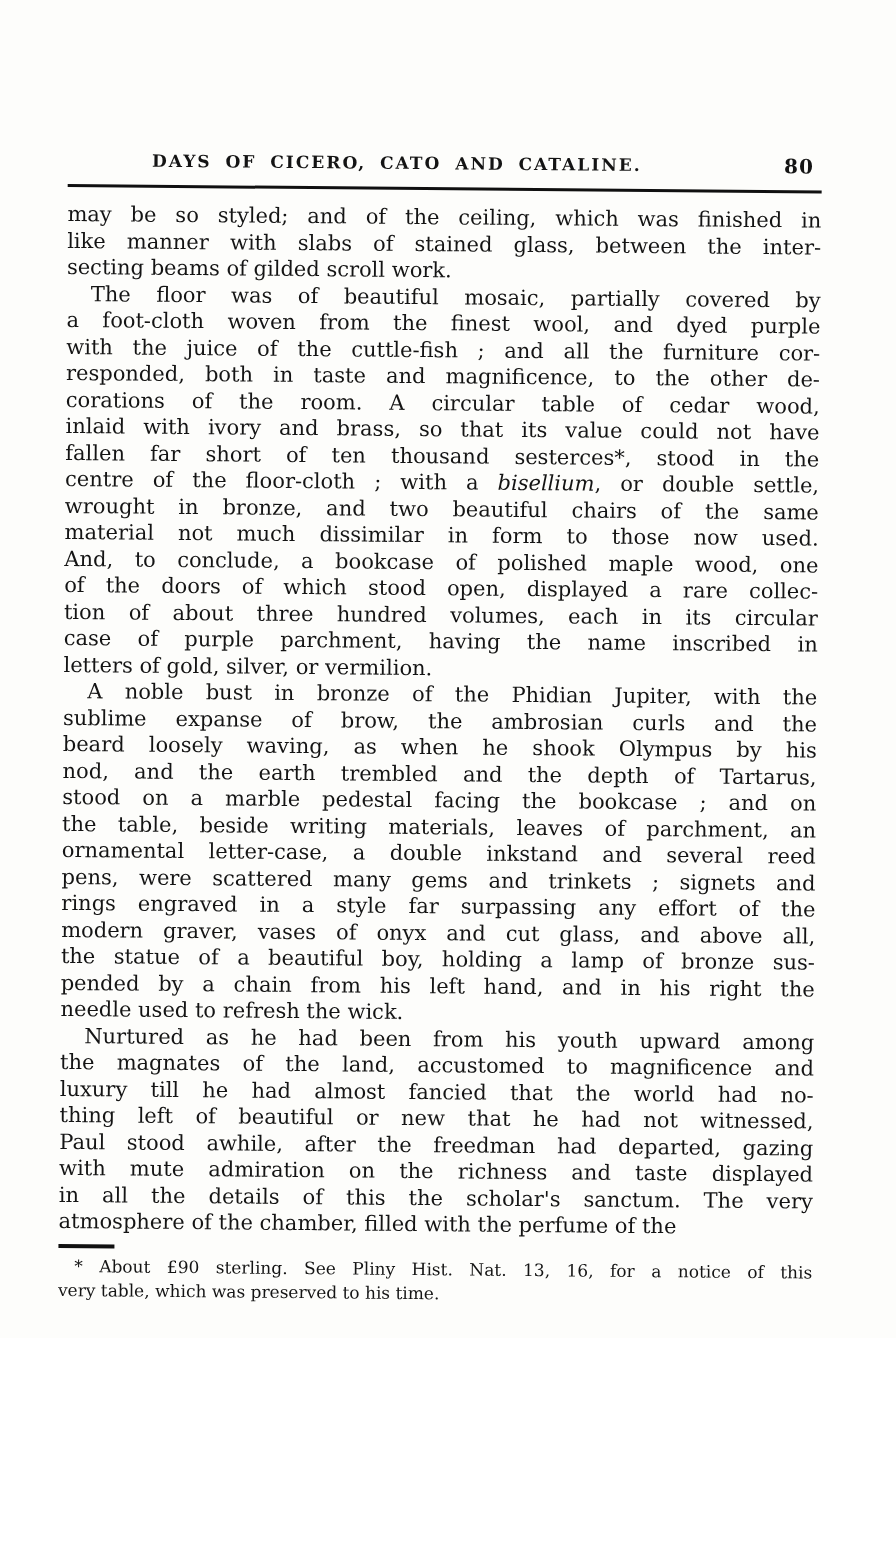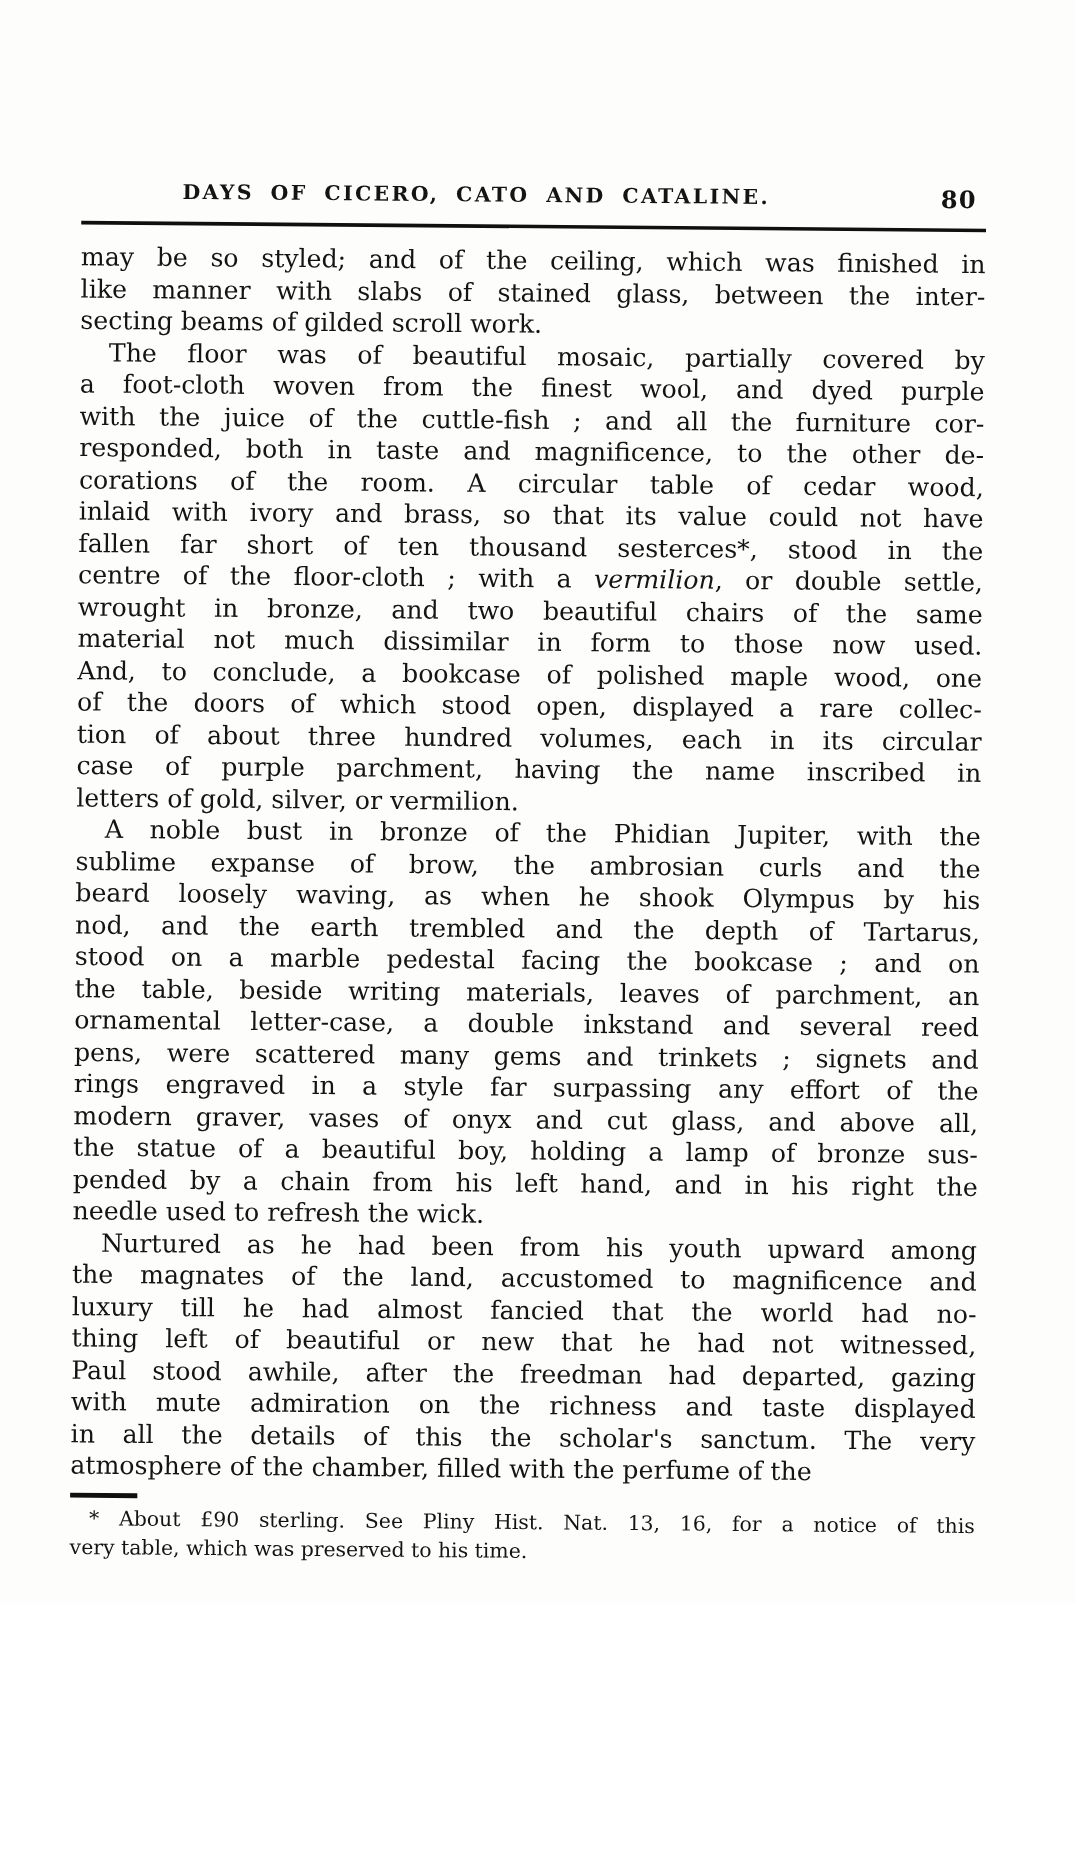--- a/index.html
+++ b/index.html
@@ -100,21 +100,21 @@
           <div class="tline tline-last"><span>secting beams of gilded scroll work.</span></div>
         </div>
       <div class="para indent">
           <div class="tline tline-first"><span>The floor was of beautiful mosaic, partially covered by</span></div>
           <div class="tline"><span>a foot-cloth woven from the finest wool, and dyed purple</span></div>
           <div class="tline"><span>with the juice of the cuttle-fish ; and all the furniture cor-</span></div>
           <div class="tline"><span>responded, both in taste and magnificence, to the other de-</span></div>
           <div class="tline"><span>corations of the room.  A circular table of cedar wood,</span></div>
           <div class="tline"><span>inlaid with ivory and brass, so that its value could not have</span></div>
           <div class="tline"><span>fallen far short of ten thousand sesterces*, stood in the</span></div>
-          <div class="tline"><span>centre of the floor-cloth ; with a </span><i>vermilion</i><span>, or double settle,</span></div>
+          <div class="tline"><span>centre of the floor-cloth ; with a </span><i>bisellium</i><span>, or double settle,</span></div>
           <div class="tline"><span>wrought in bronze, and two beautiful chairs of the same</span></div>
           <div class="tline"><span>material not much dissimilar in form to those now used.</span></div>
           <div class="tline"><span>And, to conclude, a bookcase of polished maple wood, one</span></div>
           <div class="tline"><span>of the doors of which stood open, displayed a rare collec-</span></div>
           <div class="tline"><span>tion of about three hundred volumes, each in its circular</span></div>
           <div class="tline"><span>case of purple parchment, having the name inscribed in</span></div>
           <div class="tline tline-last"><span>letters of gold, silver, or vermilion.</span></div>
         </div>
       <div class="para indent">
           <div class="tline tline-first"><span>A noble bust in bronze of the Phidian Jupiter, with the</span></div>

